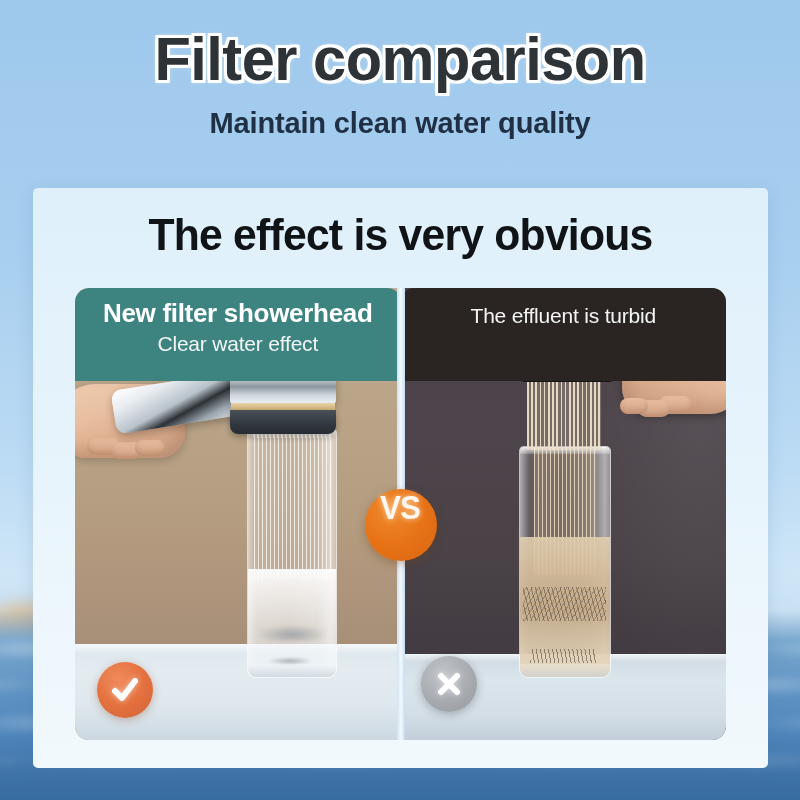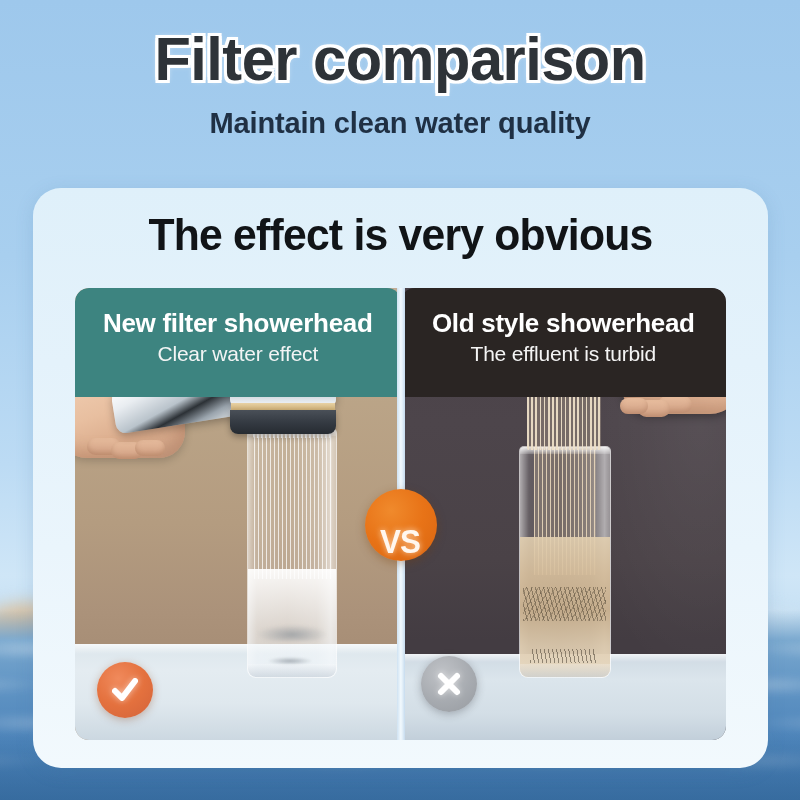--- a/index.html
+++ b/index.html
@@ -73,43 +73,43 @@
     margin-top:14px;
     font-size:30px; font-weight:bold; color:#1f3044;
     letter-spacing:-0.2px;
     transform:scaleX(.97);
   }
 
   
   .card {
     position:absolute; left:33px; top:188px; width:735px; height:580px;
     background:linear-gradient(180deg,#dff0fa 0%,#e4f2fb 30%,#eaf5fc 62%,#f2f9fd 100%);
-    border-radius:28px;
+    border-radius:5px;
     box-shadow:0 4px 18px rgba(70,120,165,.18);
   }
   .card-title {
     position:absolute; left:0; top:22px; width:100%;
     text-align:center;
     font-size:44px; font-weight:bold; color:#111417;
     letter-spacing:-0.8px; transform:scaleX(.97);
   }
 
   
   .compare {
     position:absolute; left:42px; top:100px; width:651px; height:452px;
     border-radius:14px; overflow:hidden;
     display:flex;
   }
   .side { position:relative; width:50%; height:100%; overflow:hidden; }
 
   
   .banner {
-    position:absolute; left:0; top:0; width:100%; height:109px;
+    position:absolute; left:0; top:0; width:100%; height:93px;
     border-top-left-radius:14px; border-top-right-radius:14px;
-    z-index:6; text-align:center; padding-top:21px;
+    z-index:6; text-align:center; padding-top:11px;
   }
   .banner.good { background:#3d8480; }
   .banner.bad  { background:#2a2523; }
   .banner .title {
     font-size:26px; font-weight:bold; color:#ffffff; line-height:1.08;
     letter-spacing:-0.3px;
   }
   .banner .sub {
     margin-top:5px; font-size:21px; color:#f2f4f4; font-weight:normal;
     letter-spacing:-0.2px;
@@ -330,21 +330,21 @@
     background:linear-gradient(90deg,#cfe2f2,#f0f8fd 45%,#eaf4fb 60%,#c6dbee);
   }
 
   
   .vs {
     position:absolute; left:50%; top:50%; width:72px; height:72px;
     margin-left:-36px; margin-top:-25px;
     border-radius:50%;
     background:radial-gradient(circle at 36% 30%, #f08a2c 0%, #e87317 48%, #d96510 100%);
     z-index:9;
-    display:flex; align-items:flex-end; justify-content:center;
+    display:flex; align-items:flex-start; justify-content:center;
     box-shadow:0 3px 10px rgba(120,60,10,.35);
   }
   .vs span {
     font-size:33px; font-weight:bold; color:#fff7ef;
     letter-spacing:-1px; transform:scaleX(.95);
     text-shadow:0 0 7px rgba(255,230,200,.85);
   }
 
   
   .verdict {
@@ -451,21 +451,20 @@
             <div class="finger f2"></div>
             <div class="finger f3"></div>
             <div class="handle"></div>
             <div class="headcap"></div>
             <div class="highlight"></div>
             <div class="darkband"></div>
           </div>
         </div>
 
         <div class="banner bad">
-          <div class="title">Old style showerhead</div>
           <div class="sub">The effluent is turbid</div>
         </div>
 
         <div class="verdict cross">
           <svg width="32" height="32" viewBox="0 0 32 32" aria-hidden="true">
             <path d="M8 8 L24 24 M24 8 L8 24" stroke="#ffffff" stroke-width="6" stroke-linecap="round" fill="none"></path>
           </svg>
         </div>
       </div>
 

